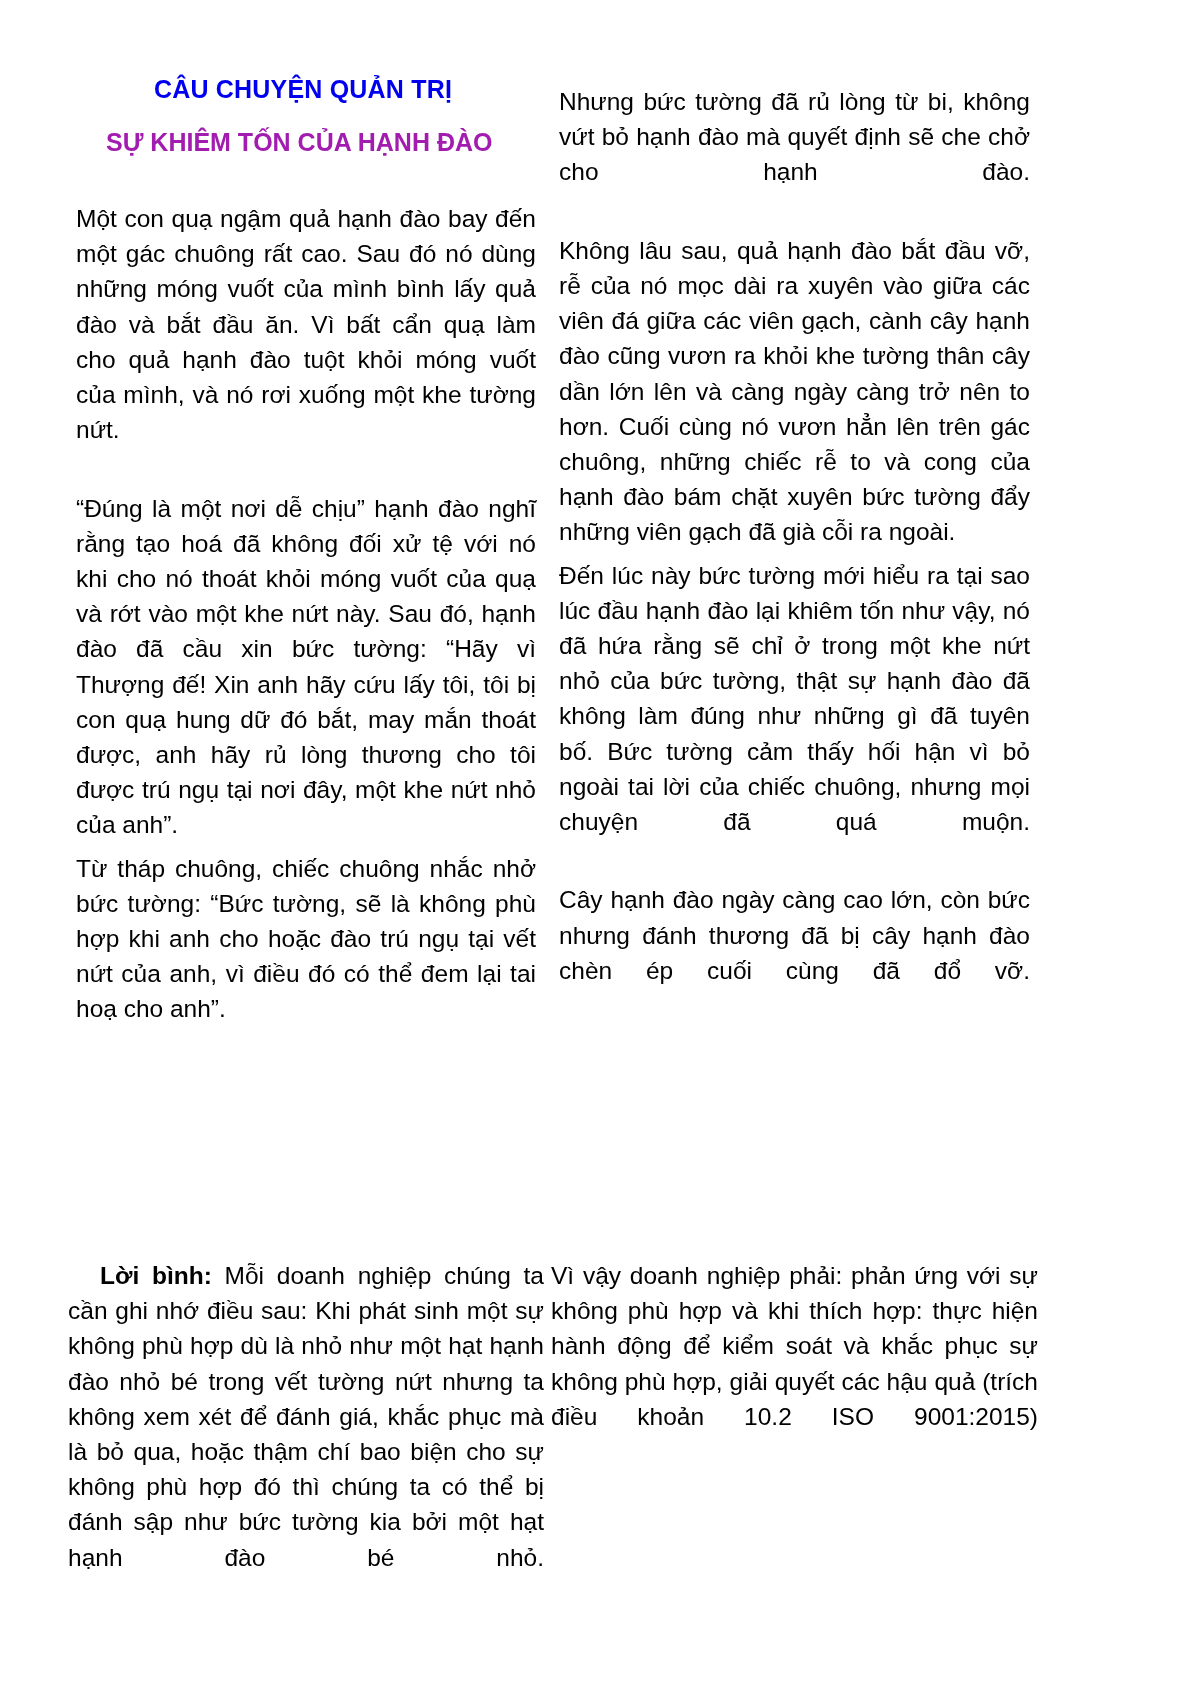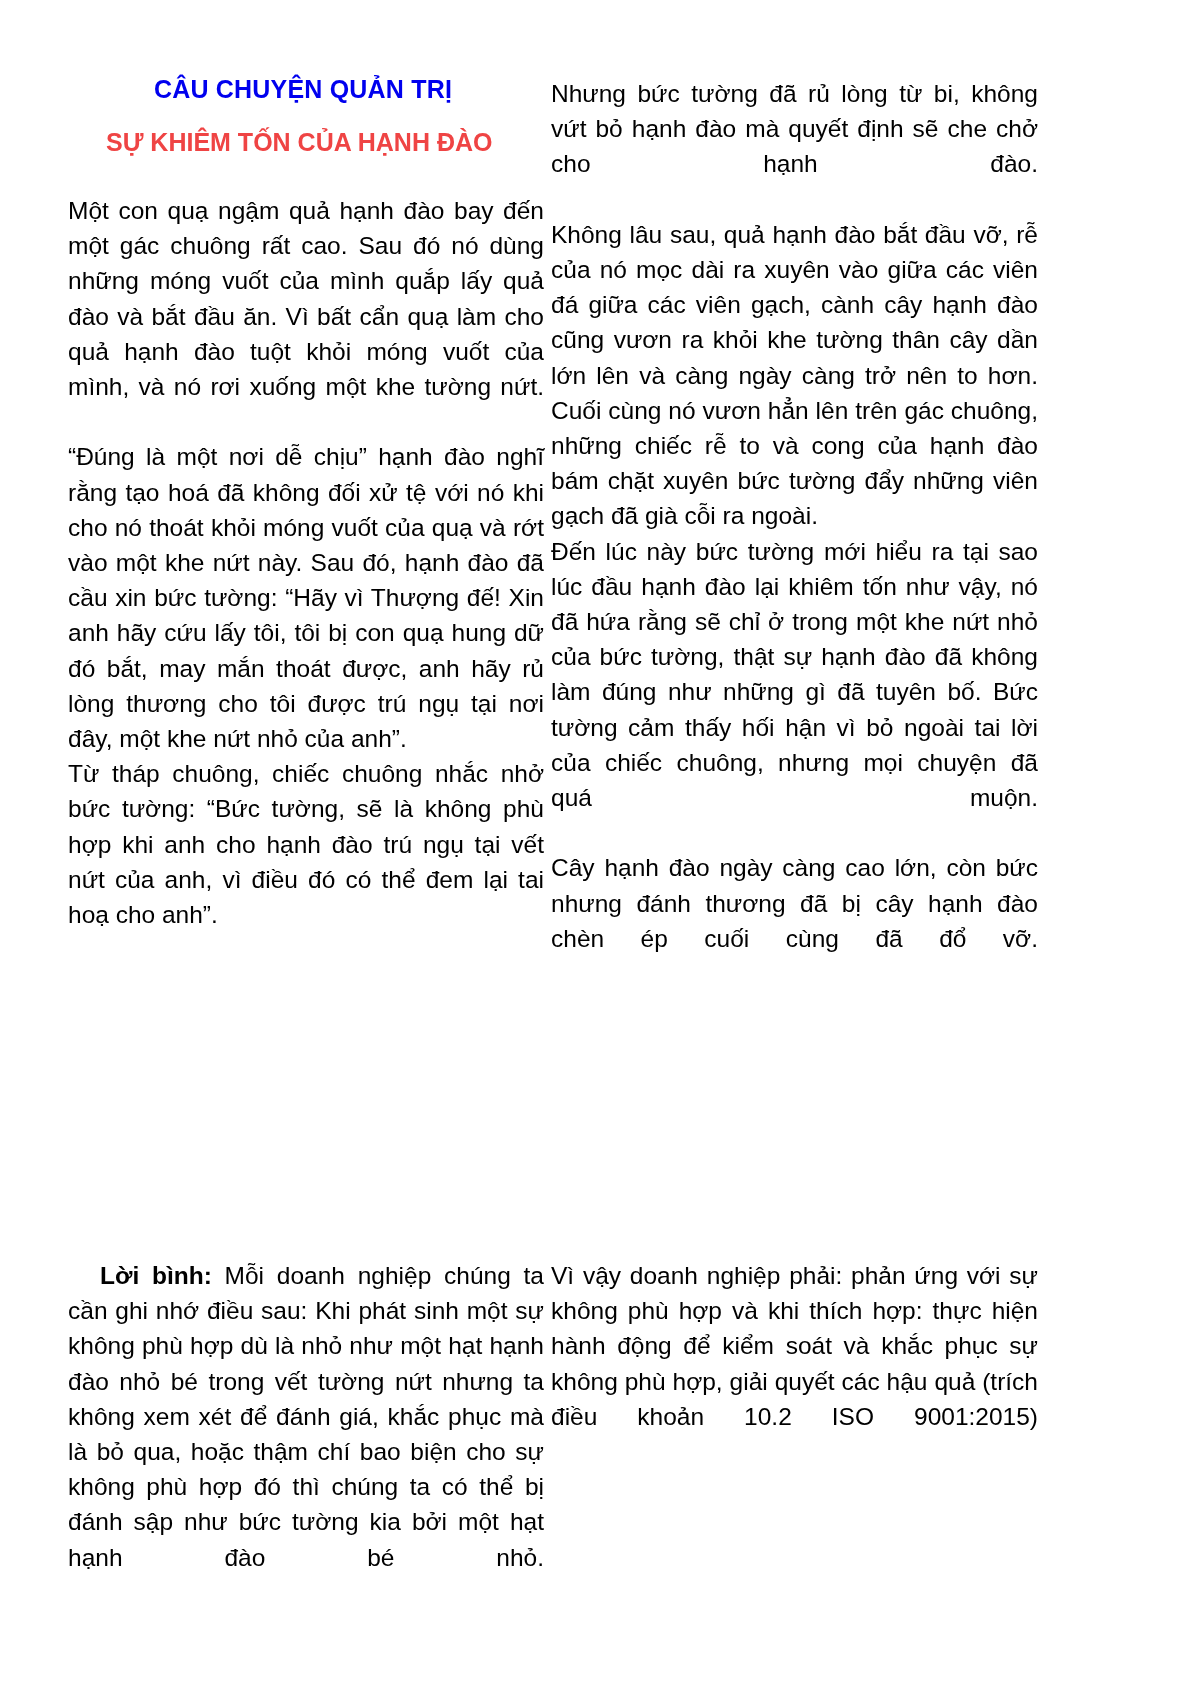--- a/index.html
+++ b/index.html
@@ -34,21 +34,21 @@
   .title-main {
     color: #0000ee;
     font-weight: bold;
     font-size: 25px;
     letter-spacing: 0.2px;
     line-height: 1.25;
     white-space: nowrap;
     text-align: center;
   }
   .title-sub {
-    color: #ef4444;
+    color: #a21caf;
     font-weight: bold;
     font-size: 25px;
     line-height: 1.25;
     margin-top: 22px;
     padding-left: 38px;
     white-space: nowrap;
   }
 
   
   .story-left {
@@ -65,21 +65,21 @@
     position: absolute;
     left: 551px;
     top: 76px;
     width: 487px;
     font-size: 24.5px;
     line-height: 35.2px;
     text-align: justify;
     text-justify: inter-word;
   }
   .story-left p, .story-right p {
-    margin: 0;
+    margin: 8px;
   }
   
   .spread { text-align: justify; }
   .spread::after {
     content: "";
     display: inline-block;
     width: 100%;
   }
 
   
@@ -108,23 +108,23 @@
 <body>
 
 <div class="page">
 
   <div class="title-block">
     <div class="title-main">CÂU CHUYỆN QUẢN TRỊ</div>
     <div class="title-sub">SỰ KHIÊM TỐN CỦA HẠNH ĐÀO</div>
   </div>
 
   <div class="story-left">
-    <p class="spread">Một con quạ ngậm quả hạnh đào bay đến một gác chuông rất cao. Sau đó nó dùng những móng vuốt của mình quắp lấy quả đào và bắt đầu ăn. Vì bất cẩn quạ làm cho quả hạnh đào tuột khỏi móng vuốt của mình, và nó rơi xuống một khe tường nứt.</p>
+    <p class="spread">Một con quạ ngậm quả hạnh đào bay đến một gác chuông rất cao. Sau đó nó dùng những móng vuốt của mình bình lấy quả đào và bắt đầu ăn. Vì bất cẩn quạ làm cho quả hạnh đào tuột khỏi móng vuốt của mình, và nó rơi xuống một khe tường nứt.</p>
     <p>“Đúng là một nơi dễ chịu” hạnh đào nghĩ rằng tạo hoá đã không đối xử tệ với nó khi cho nó thoát khỏi móng vuốt của quạ và rớt vào một khe nứt này. Sau đó, hạnh đào đã cầu xin bức tường: “Hãy vì Thượng đế! Xin anh hãy cứu lấy tôi, tôi bị con quạ hung dữ đó bắt, may mắn thoát được, anh hãy rủ lòng thương cho tôi được trú ngụ tại nơi đây, một khe nứt nhỏ của anh”.</p>
-    <p>Từ tháp chuông, chiếc chuông nhắc nhở bức tường: “Bức tường, sẽ là không phù hợp khi anh cho hạnh đào trú ngụ tại vết nứt của anh, vì điều đó có thể đem lại tai hoạ cho anh”.</p>
+    <p>Từ tháp chuông, chiếc chuông nhắc nhở bức tường: “Bức tường, sẽ là không phù hợp khi anh cho hoặc đào trú ngụ tại vết nứt của anh, vì điều đó có thể đem lại tai hoạ cho anh”.</p>
   </div>
 
   <div class="story-right">
     <p class="spread">Nhưng bức tường đã rủ lòng từ bi, không vứt bỏ hạnh đào mà quyết định sẽ che chở cho hạnh đào.</p>
     <p>Không lâu sau, quả hạnh đào bắt đầu vỡ, rễ của nó mọc dài ra xuyên vào giữa các viên đá giữa các viên gạch, cành cây hạnh đào cũng vươn ra khỏi khe tường thân cây dần lớn lên và càng ngày càng trở nên to hơn. Cuối cùng nó vươn hẳn lên trên gác chuông, những chiếc rễ to và cong của hạnh đào bám chặt xuyên bức tường đẩy những viên gạch đã già cỗi ra ngoài.</p>
     <p class="spread">Đến lúc này bức tường mới hiểu ra tại sao lúc đầu hạnh đào lại khiêm tốn như vậy, nó đã hứa rằng sẽ chỉ ở trong một khe nứt nhỏ của bức tường, thật sự hạnh đào đã không làm đúng như những gì đã tuyên bố. Bức tường cảm thấy hối hận vì bỏ ngoài tai lời của chiếc chuông, nhưng mọi chuyện đã quá muộn.</p>
     <p class="spread">Cây hạnh đào ngày càng cao lớn, còn bức nhưng đánh thương đã bị cây hạnh đào chèn ép cuối cùng đã đổ vỡ.</p>
   </div>
 
   <div class="comment-left">

